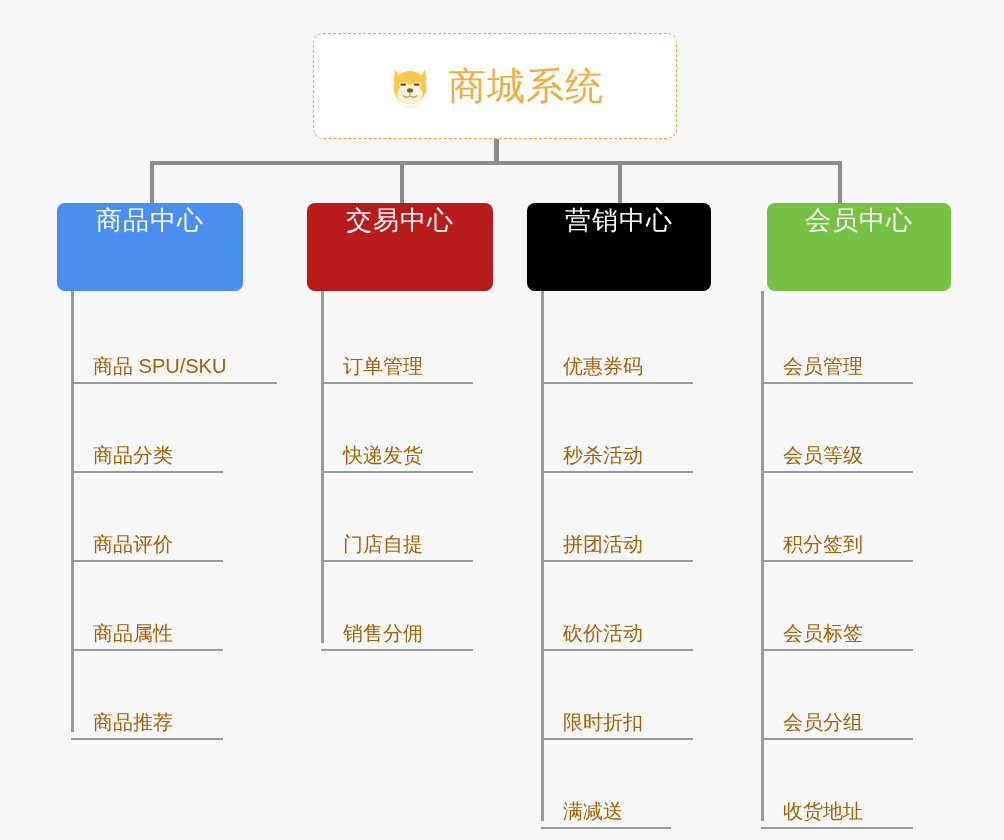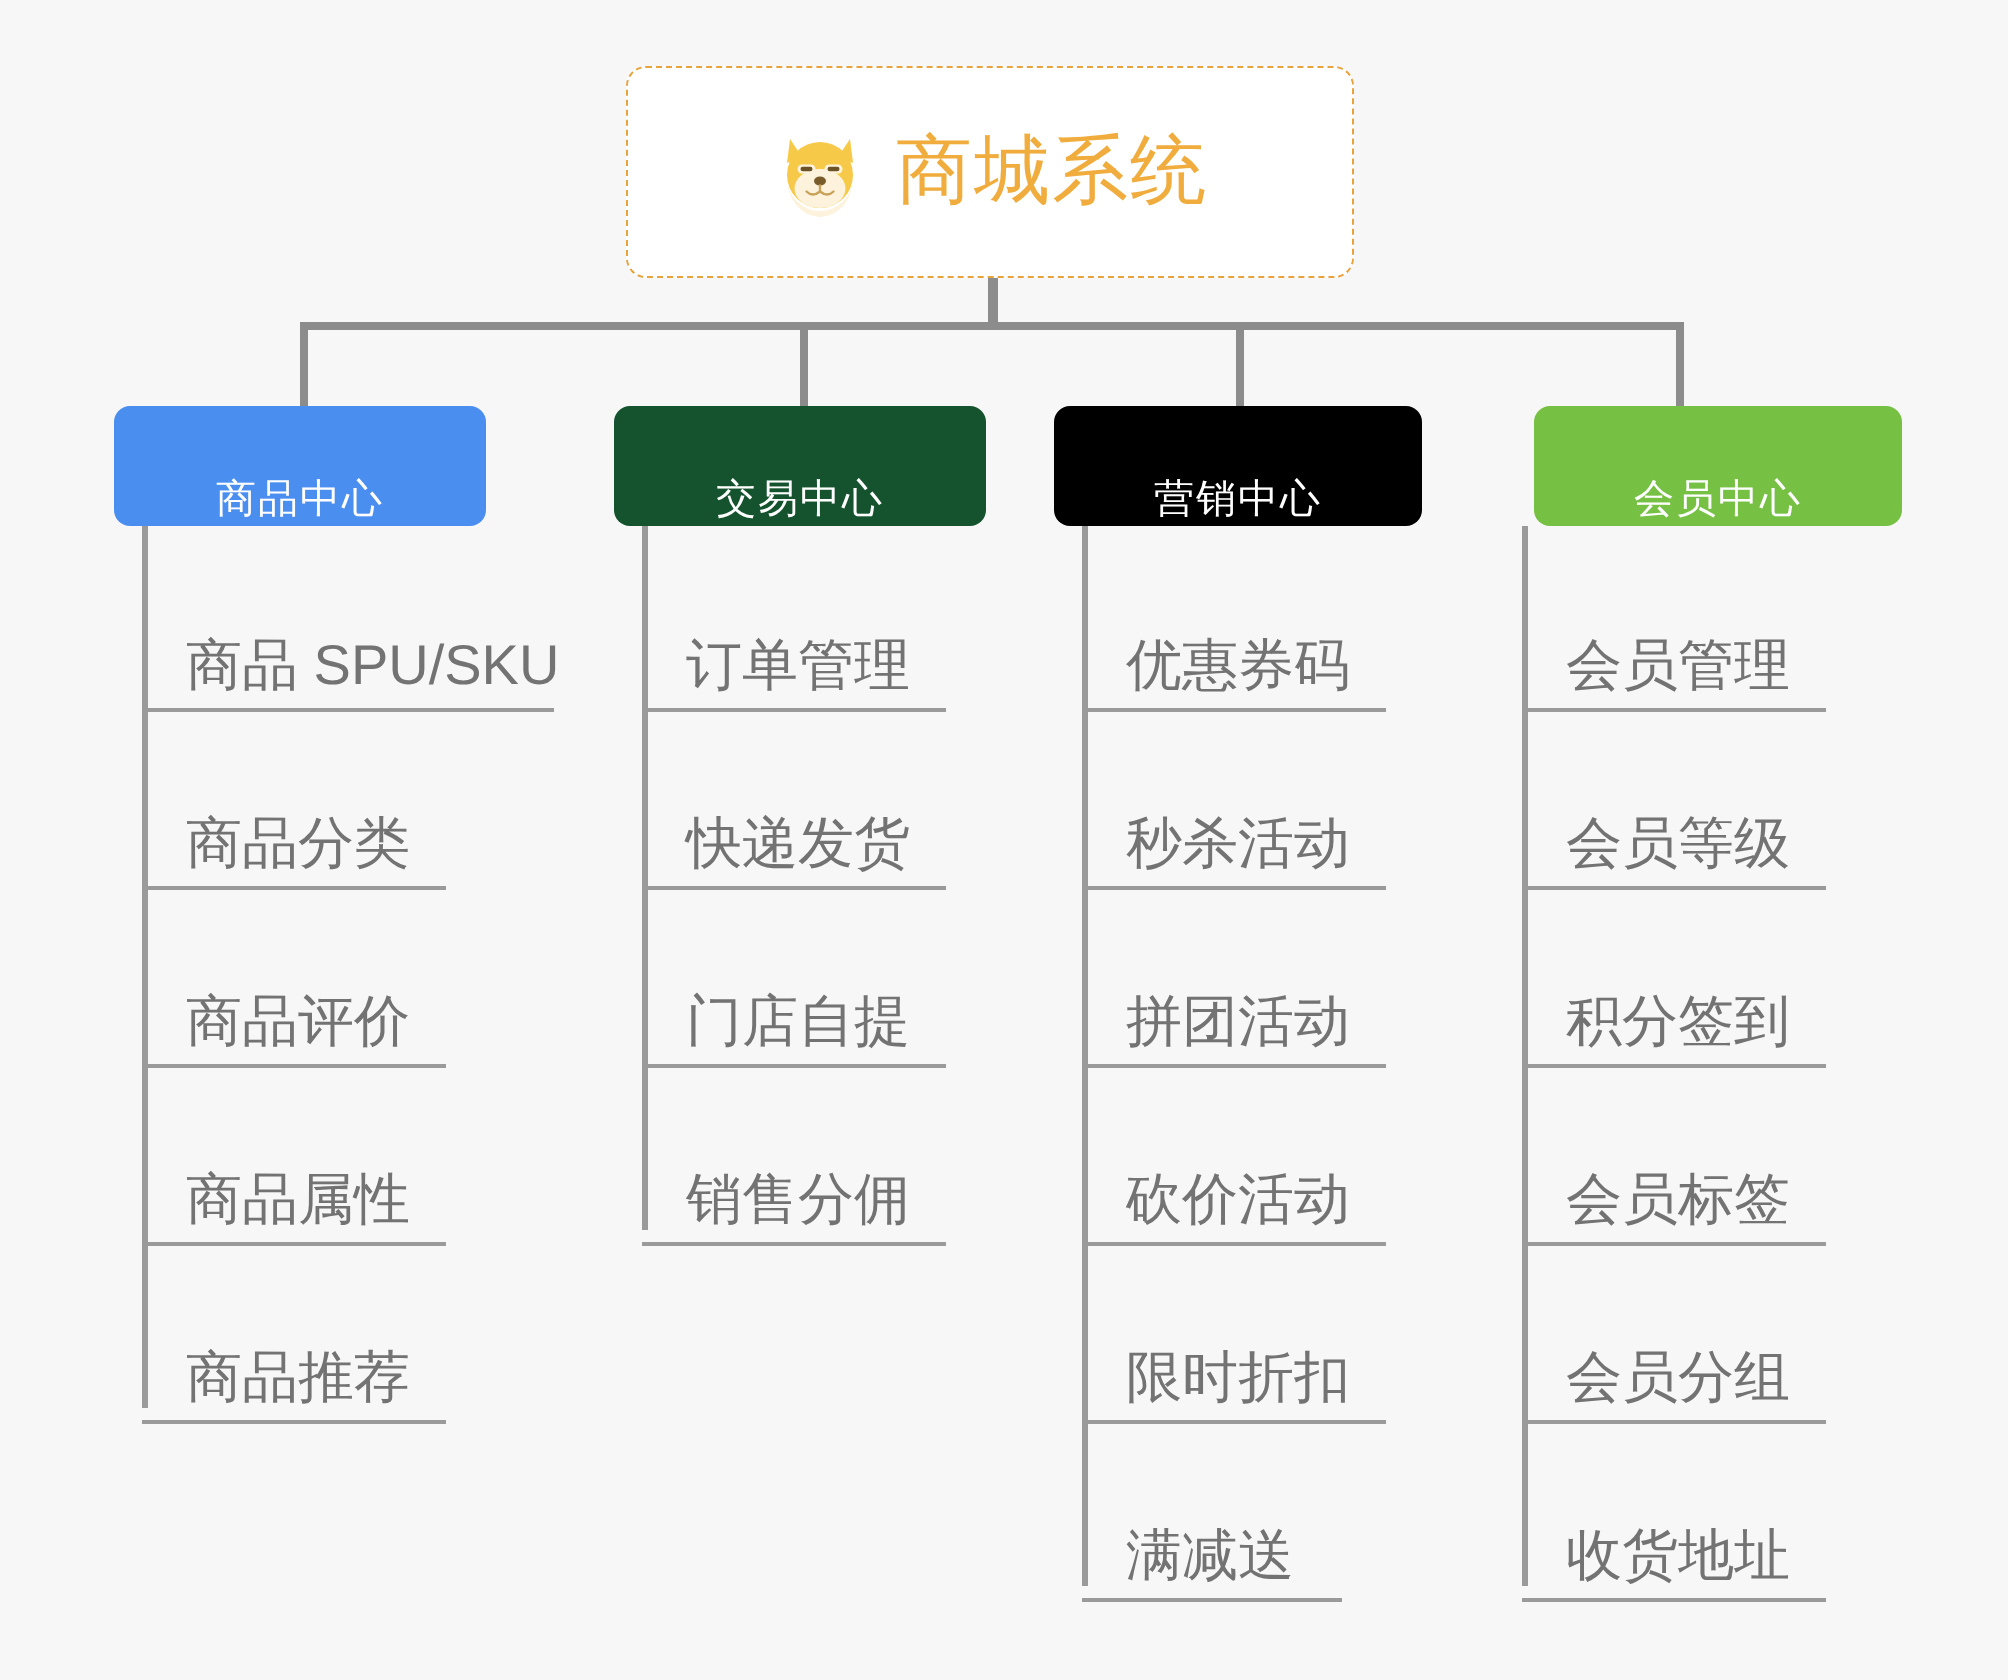--- a/index.html
+++ b/index.html
@@ -57,27 +57,27 @@
   }
   .conn-v { width: 4px; }
   .conn-h { height: 4px; }
 
   
   .column {
     position: absolute;
     top: 203px;
   }
   .cat-box {
-    height: 60px;
+    height: 88px;
     border-radius: 8px;
     display: flex;
-    align-items: flex-end;
+    align-items: flex-start;
     justify-content: center;
     color: #ffffff;
-    font-size: 20px;
+    font-size: 26px;
     letter-spacing: 1px;
     white-space: nowrap;
     box-sizing: border-box;
   }
 
   
   .leaf-list {
     position: relative;
     margin-top: 0;
     padding-top: 4px;
@@ -92,22 +92,22 @@
   }
   .leaf {
     position: relative;
     height: 89px;
     display: flex;
     align-items: flex-end;
     padding-left: 36px;
     box-sizing: border-box;
   }
   .leaf-label {
-    font-size: 28px;
-    color: #737373;
+    font-size: 20px;
+    color: #a16207;
     line-height: 1.1;
     padding-bottom: 7px;
     white-space: nowrap;
   }
   .leaf-underline {
     position: absolute;
     left: 14px;
     bottom: 0;
     height: 2px;
     background: #9a9a9a;
@@ -165,21 +165,21 @@
         <span class="leaf-underline" style="width:152px;"></span>
       </div>
       <div class="leaf">
         <span class="leaf-label">商品推荐</span>
         <span class="leaf-underline" style="width:152px;"></span>
       </div>
     </div>
   </div>
 
   <div class="column" style="left:307px; width:200px;">
-    <div class="cat-box" style="background:#14532d; width:186px;">
+    <div class="cat-box" style="background:#b91c1c; width:186px;">
       <span>交易中心</span>
     </div>
     <div class="leaf-list">
       <div class="spine"></div>
       <div class="leaf">
         <span class="leaf-label">订单管理</span>
         <span class="leaf-underline" style="width:152px;"></span>
       </div>
       <div class="leaf">
         <span class="leaf-label">快递发货</span>

